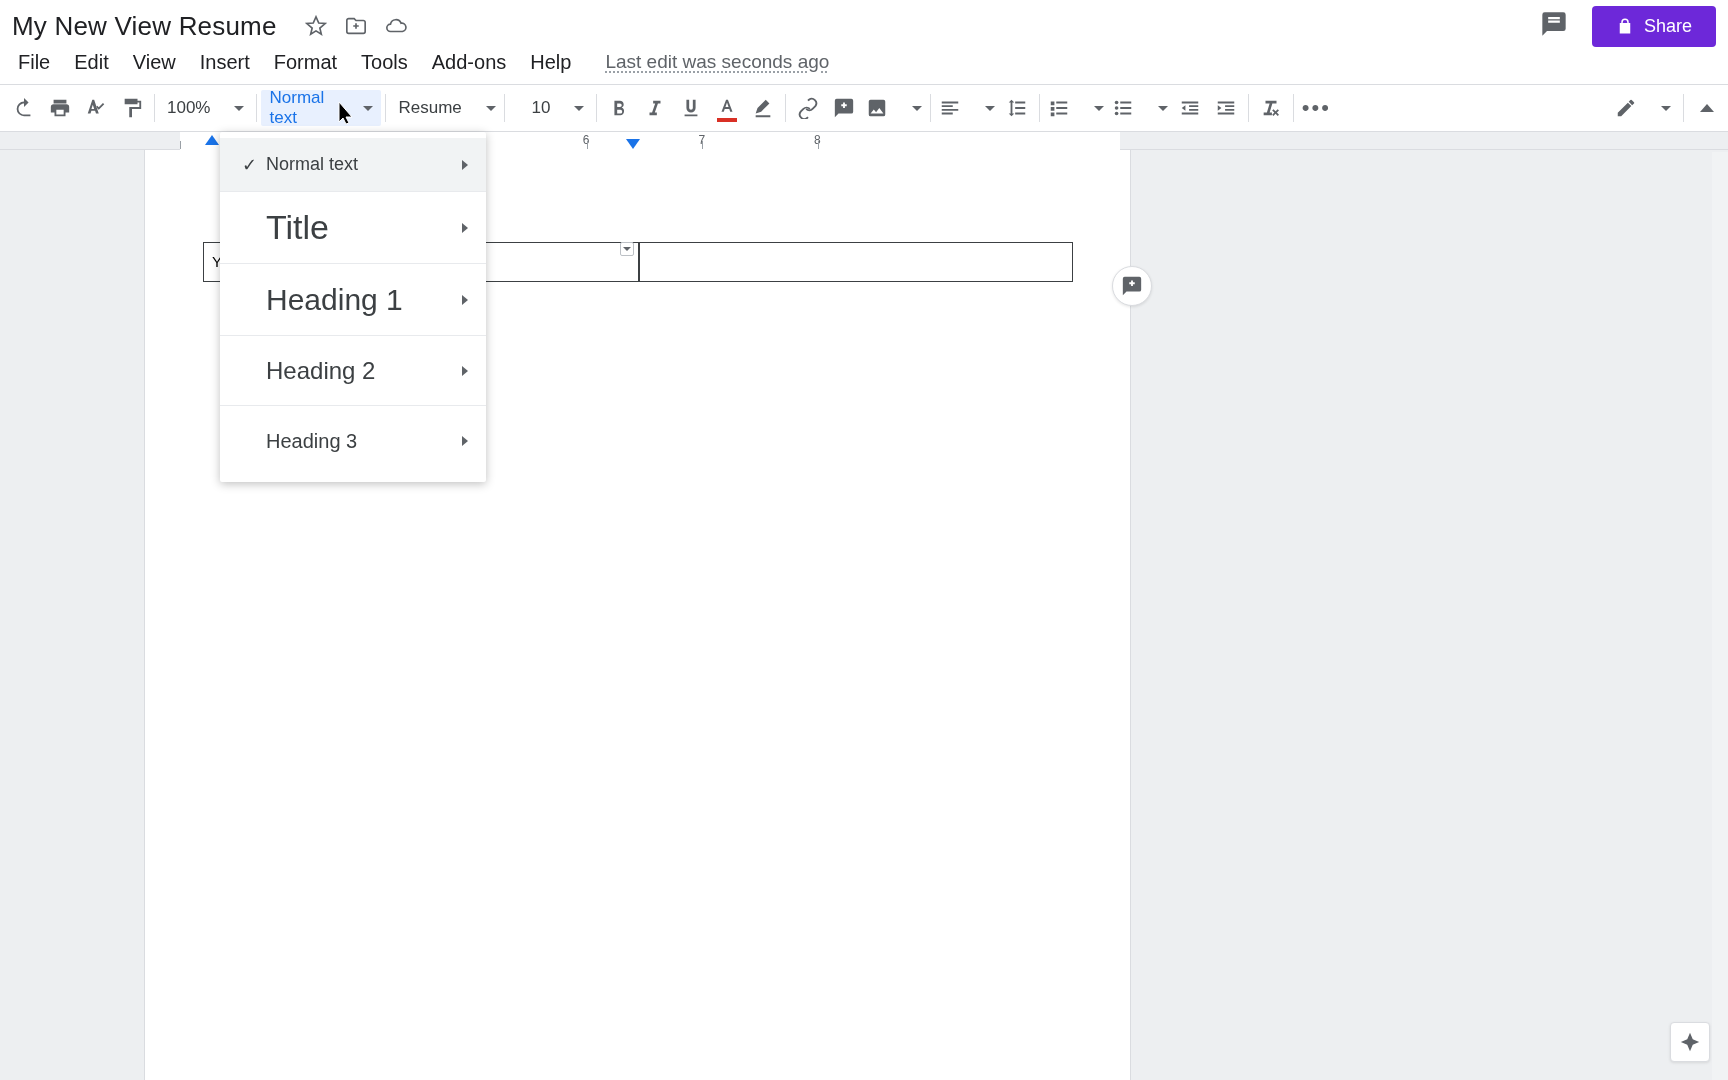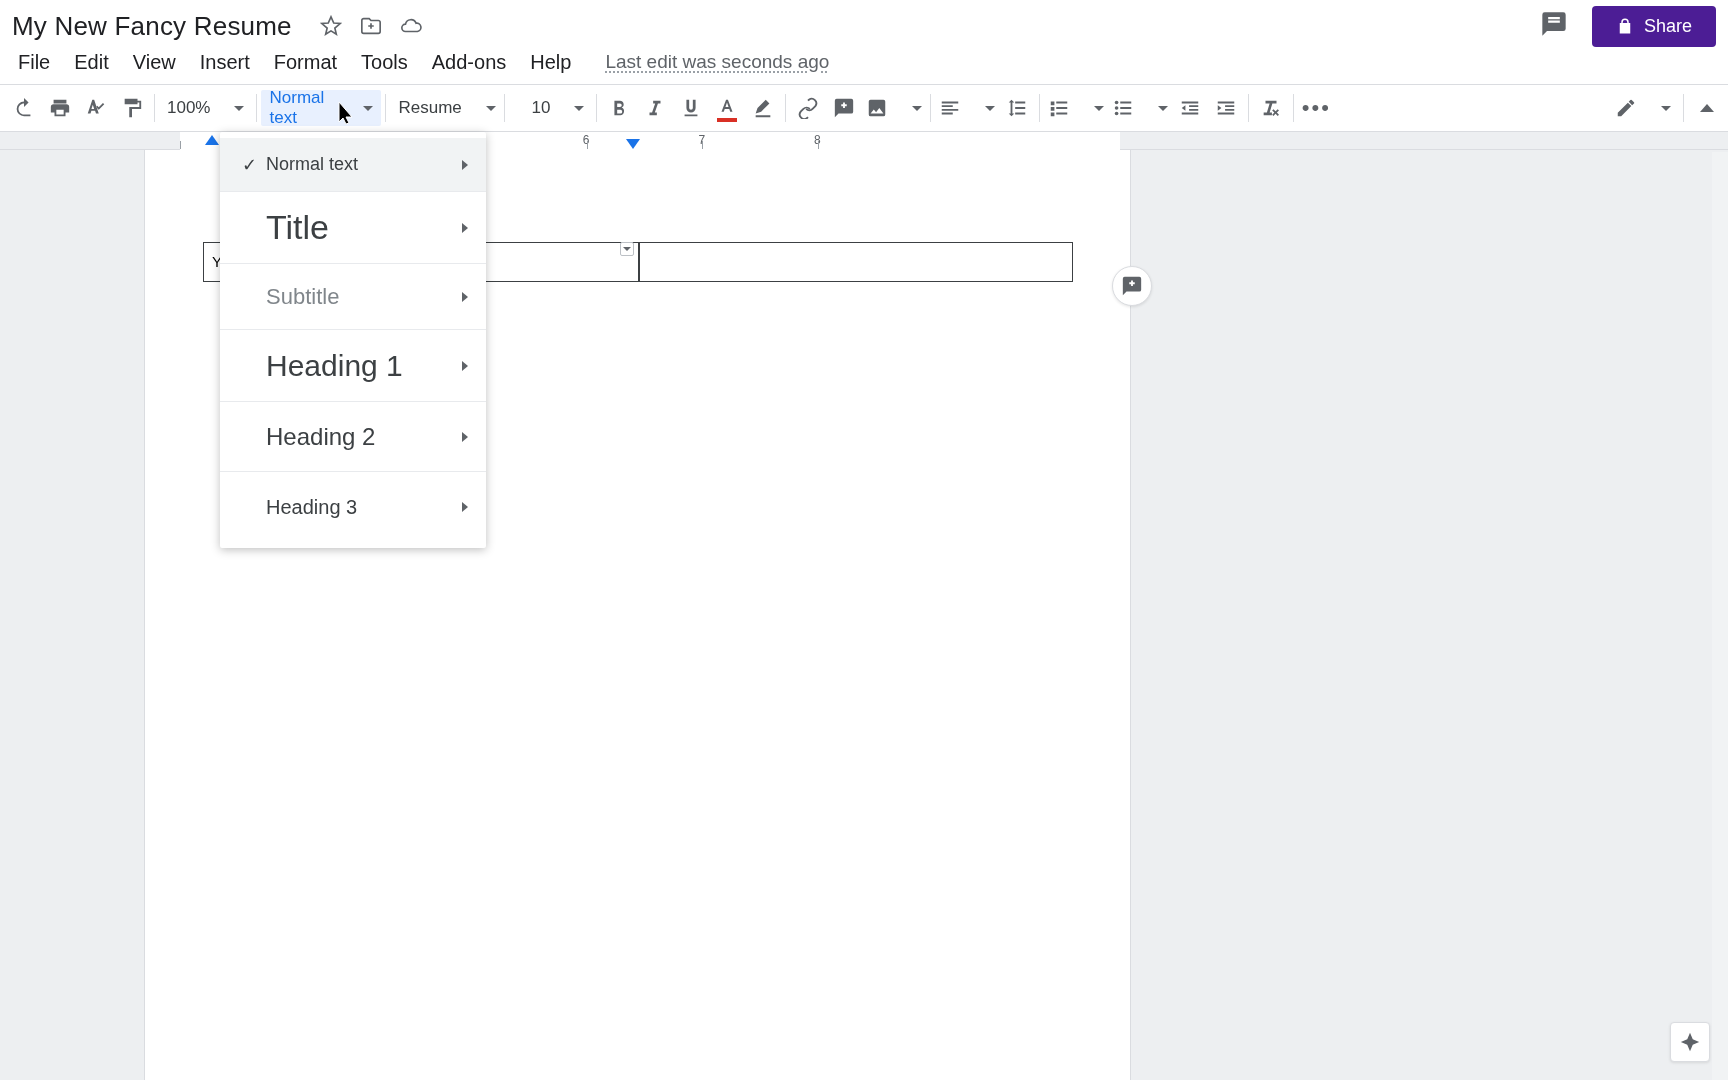--- a/index.html
+++ b/index.html
@@ -5,21 +5,21 @@
   * { box-sizing: border-box; margin: 0; padding: 0; font-family: Arial, sans-serif; }
   body { background: #fff; width: 1728px; height: 1080px; overflow: hidden; position: relative; }
 
   
   .titlebar { display: flex; align-items: center; padding: 8px 12px 0 12px; height: 44px; }
   .doc-title { font-size: 26px; color: #202124; font-weight: 400; letter-spacing: 0.2px; }
   .title-icons { display: flex; gap: 18px; margin-left: 28px; }
   .title-icon { width: 22px; height: 22px; color: #5f6368; fill: #5f6368; cursor: pointer; }
   .right-cluster { margin-left: auto; display: flex; align-items: center; gap: 24px; }
   .comment-btn svg { width: 28px; height: 28px; fill: #5f6368; }
-  .share-btn { background: #4c1d95; color: #fff; border: none; border-radius: 4px; padding: 10px 24px; font-size: 18px; font-weight: 500; display: flex; align-items: center; gap: 10px; cursor: pointer; }
+  .share-btn { background: #6d28d9; color: #fff; border: none; border-radius: 4px; padding: 10px 24px; font-size: 18px; font-weight: 500; display: flex; align-items: center; gap: 10px; cursor: pointer; }
   .share-btn svg { width: 18px; height: 18px; fill: #fff; }
 
   
   .menubar { display: flex; align-items: center; gap: 4px; padding: 6px 8px 10px 8px; height: 40px; }
   .menu-item { font-size: 20px; color: #202124; padding: 4px 10px; cursor: pointer; }
   .last-edit { font-size: 19px; color: #5f6368; margin-left: 20px; text-decoration: underline dotted #9aa0a6; text-underline-offset: 4px; cursor: pointer; }
 
   
   .toolbar { border-top: 1px solid #dadce0; border-bottom: 1px solid #dadce0; height: 48px; display: flex; align-items: center; padding: 0 6px; gap: 0; }
   .tb-btn { width: 36px; height: 36px; display: flex; align-items: center; justify-content: center; cursor: pointer; position: relative; }
@@ -81,21 +81,21 @@
   
   .explore { position:absolute; right:18px; bottom:18px; width:40px; height:40px; border:1px solid #dadce0; border-radius:4px; background:#fff; display:flex; align-items:center; justify-content:center; box-shadow: 0 1px 3px rgba(0,0,0,0.1); }
   .explore svg { width:22px; height:22px; fill:#5f6368; }
 
   .scrollbar { position:absolute; top:152px; right:0; bottom:0; width:16px; background:#f1f3f4; }
 </style>
 </head>
 <body>
 
 <div class="titlebar">
-  <div class="doc-title">My New Fancy Resume</div>
+  <div class="doc-title">My New View Resume</div>
   <div class="title-icons">
     <span class="title-icon">
       <svg viewBox="0 0 24 24">
           <path d="M12 17.3 6.2 21l1.6-6.8L2 9.3l7-.6L12 2l3 6.7 7 .6-5.8 4.9L17.8 21z" fill="none" stroke="#5f6368" stroke-width="1.8"></path>
         </svg>
     </span>
     <span class="title-icon">
       <svg viewBox="0 0 24 24">
           <path d="M20 6h-8l-2-2H4a2 2 0 0 0-2 2v12a2 2 0 0 0 2 2h16a2 2 0 0 0 2-2V8a2 2 0 0 0-2-2z" fill="none" stroke="#5f6368" stroke-width="1.8"></path>
           <path d="M12 9v6m-3-3h6" stroke="#5f6368" stroke-width="1.8"></path>
@@ -327,25 +327,20 @@
   <div class="sm-item sm-normal selected">
     <span class="sm-check">✓</span>
     <span class="sm-label">Normal text</span>
     <span class="sm-arrow"></span>
   </div>
   <div class="sm-item sm-title">
     <span class="sm-check"></span>
     <span class="sm-label">Title</span>
     <span class="sm-arrow"></span>
   </div>
-  <div class="sm-item sm-subtitle">
-    <span class="sm-check"></span>
-    <span class="sm-label">Subtitle</span>
-    <span class="sm-arrow"></span>
-  </div>
   <div class="sm-item sm-h1">
     <span class="sm-check"></span>
     <span class="sm-label">Heading 1</span>
     <span class="sm-arrow"></span>
   </div>
   <div class="sm-item sm-h2">
     <span class="sm-check"></span>
     <span class="sm-label">Heading 2</span>
     <span class="sm-arrow"></span>
   </div>

